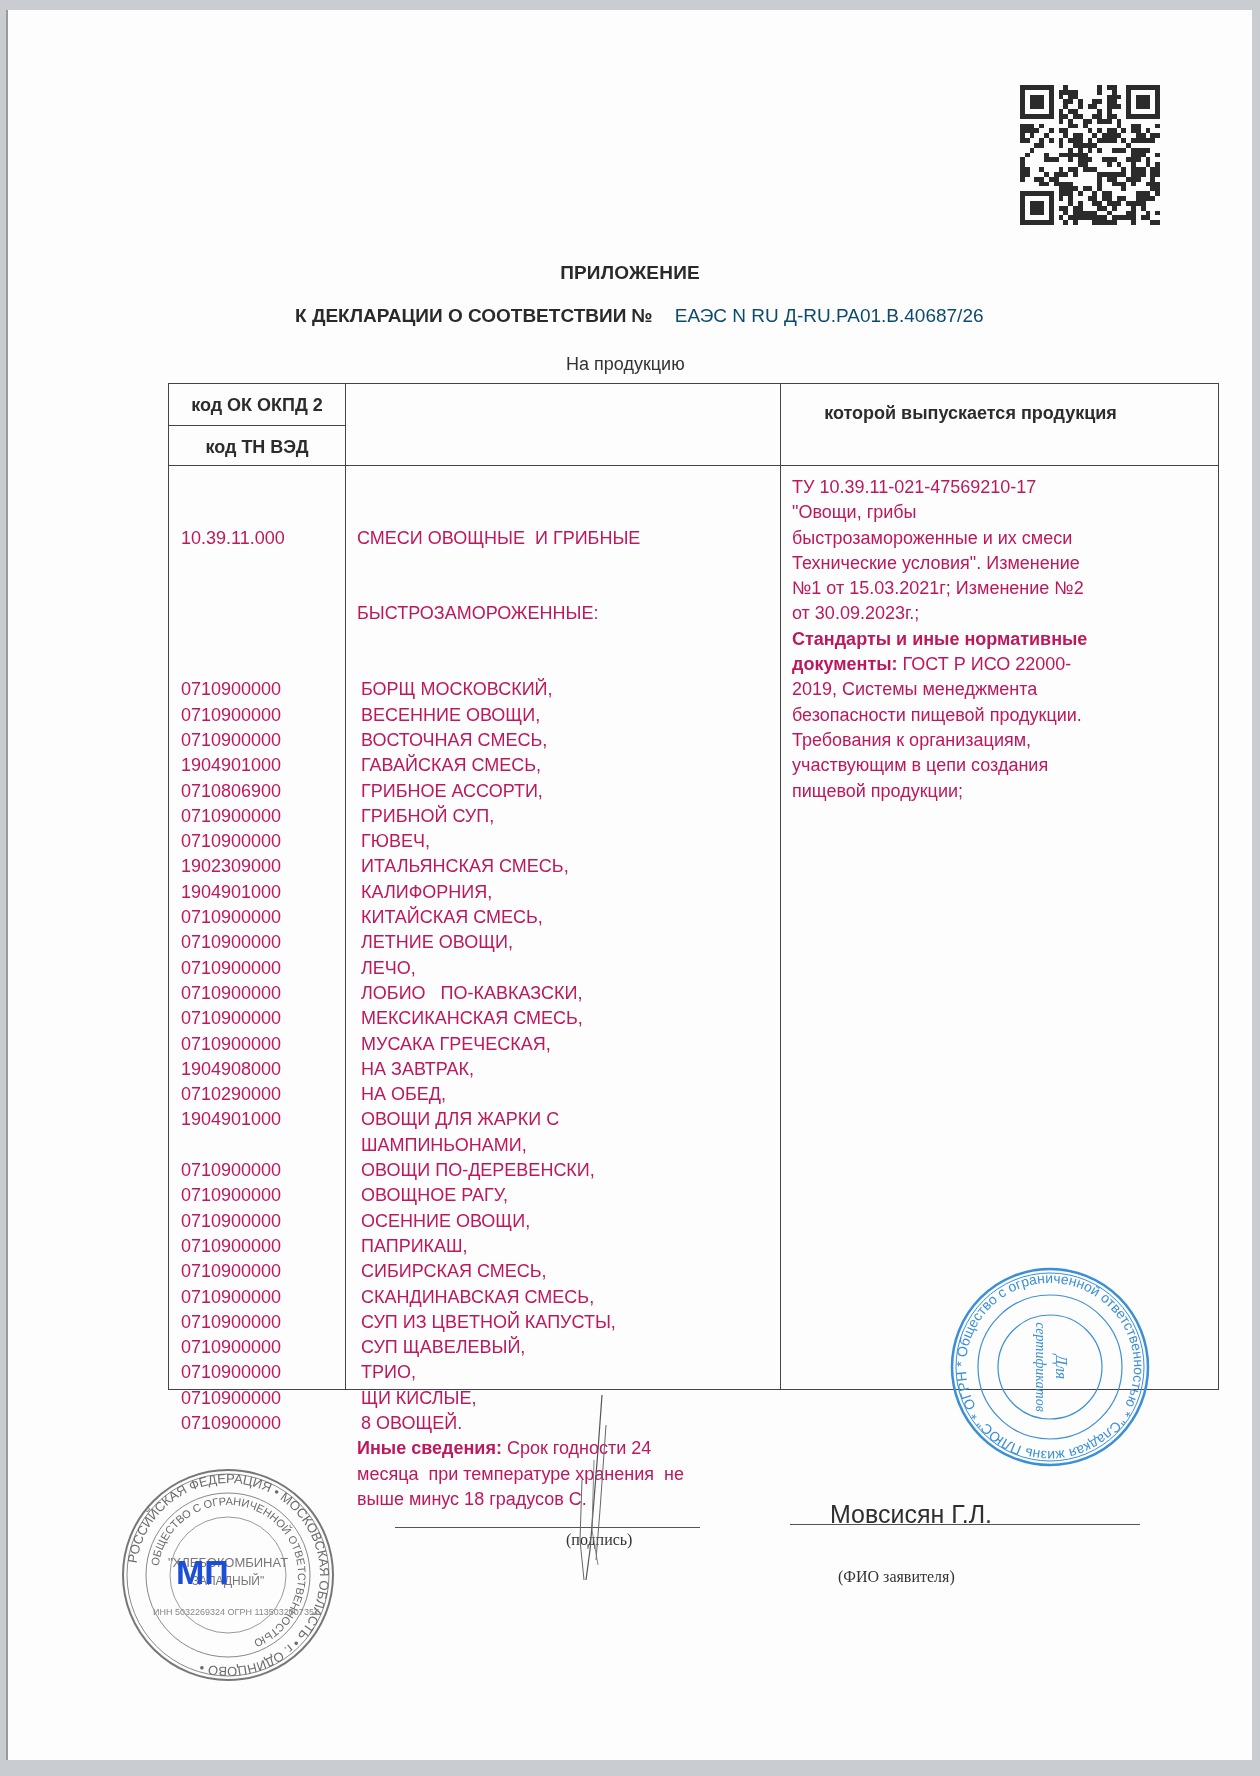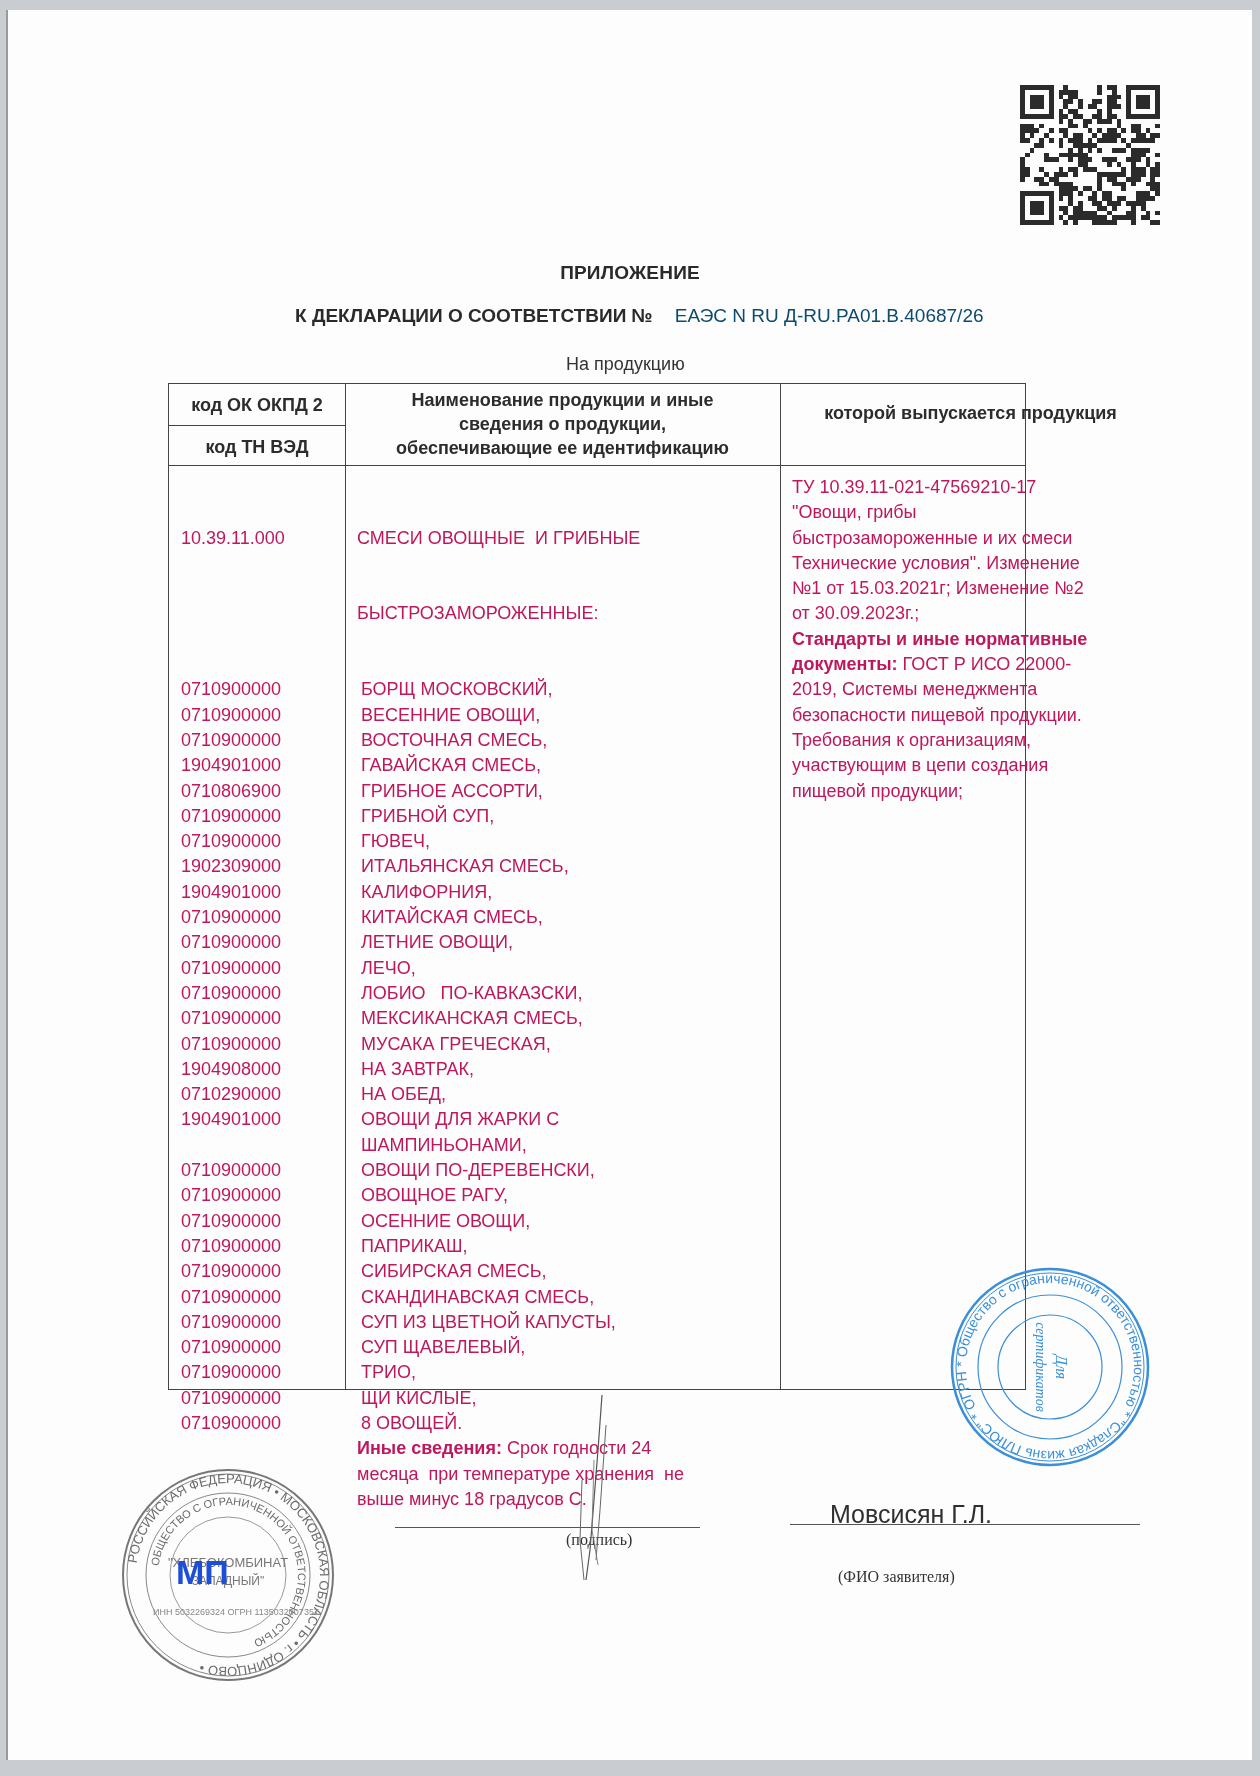--- a/index.html
+++ b/index.html
@@ -18,21 +18,21 @@
   
   .qr { left: 1020px; top: 85px; width: 140px; height: 140px; }
   
   .title1 { left: 0; width: 1260px; top: 262px; text-align: center; font-weight: bold; font-size: 19px; letter-spacing: 0.2px; box-sizing: border-box; }
   .title2 { left: 283px; top: 305px; font-size: 19px; white-space: nowrap; }
   .title2 .lbl { font-weight: bold; margin-left: 12px; }
   .title2 .num { margin-left: 22px; color: #0c4a6e; margin-top: 26px; }
   .sub { left: 566px; top: 354px; font-size: 18px; color: #333; }
 
   
-  .tbl { left: 168px; top: 383px; width: 858px; height: 1007px; border: 1.5px solid #444; box-sizing: border-box; }
+  .tbl { left: 168px; top: 383px; width: 1051px; height: 1007px; border: 1.5px solid #444; box-sizing: border-box; }
   .vline { position: absolute; top: 0; bottom: 0; width: 0; border-left: 1.5px solid #444; }
   .hline { position: absolute; height: 0; border-top: 1.5px solid #444; }
   .th { position: absolute; font-weight: bold; font-size: 18px; text-align: center; line-height: 24px; color: #2c2c2c; }
   .body-col { position: absolute; font-size: 18px; line-height: 25.3px; white-space: pre; color: #be185d; }
   .body-col .row { height: 25.3px; }
   .b { font-weight: bold; }
   .doc-col { white-space: normal; width: 360px; }
 
   
   .sigline { position: absolute; height: 0; border-top: 1.3px solid #555; }
@@ -391,25 +391,20 @@
 
 <div class="abs tbl">
   <div class="vline" style="left:176px"></div>
   <div class="vline" style="left:611px"></div>
   <div class="hline" style="left:0; width:177px; top:41px"></div>
   <div class="hline" style="left:0; right:0; top:81px"></div>
 
   <div class="th" style="left:0; width:176px; top:9px">код ОК ОКПД 2</div>
   <div class="th" style="left:0; width:176px; top:51px">код ТН ВЭД</div>
 
-  <div class="th" style="left:176px; width:435px; top:4px">
-    <div>Наименование продукции и иные</div>
-    <div>сведения о продукции,</div>
-    <div>обеспечивающие ее идентификацию</div>
-  </div>
   <div class="th" style="left:611px; width:381px; top:17px">
     <div>которой выпускается продукция</div>
   </div>
 
   <div class="body-col" id="codes-col" style="left:12px; top:91px">
     <div class="row">10.39.11.000</div>
     <div class="row"></div>
   <div class="row">0710900000</div><div class="row">0710900000</div><div class="row">0710900000</div><div class="row">1904901000</div><div class="row">0710806900</div><div class="row">0710900000</div><div class="row">0710900000</div><div class="row">1902309000</div><div class="row">1904901000</div><div class="row">0710900000</div><div class="row">0710900000</div><div class="row">0710900000</div><div class="row">0710900000</div><div class="row">0710900000</div><div class="row">0710900000</div><div class="row">1904908000</div><div class="row">0710290000</div><div class="row">1904901000</div><div class="row"></div><div class="row">0710900000</div><div class="row">0710900000</div><div class="row">0710900000</div><div class="row">0710900000</div><div class="row">0710900000</div><div class="row">0710900000</div><div class="row">0710900000</div><div class="row">0710900000</div><div class="row">0710900000</div><div class="row">0710900000</div><div class="row">0710900000</div></div>
 
   <div class="body-col" id="names-col" style="left:188px; top:91px">

